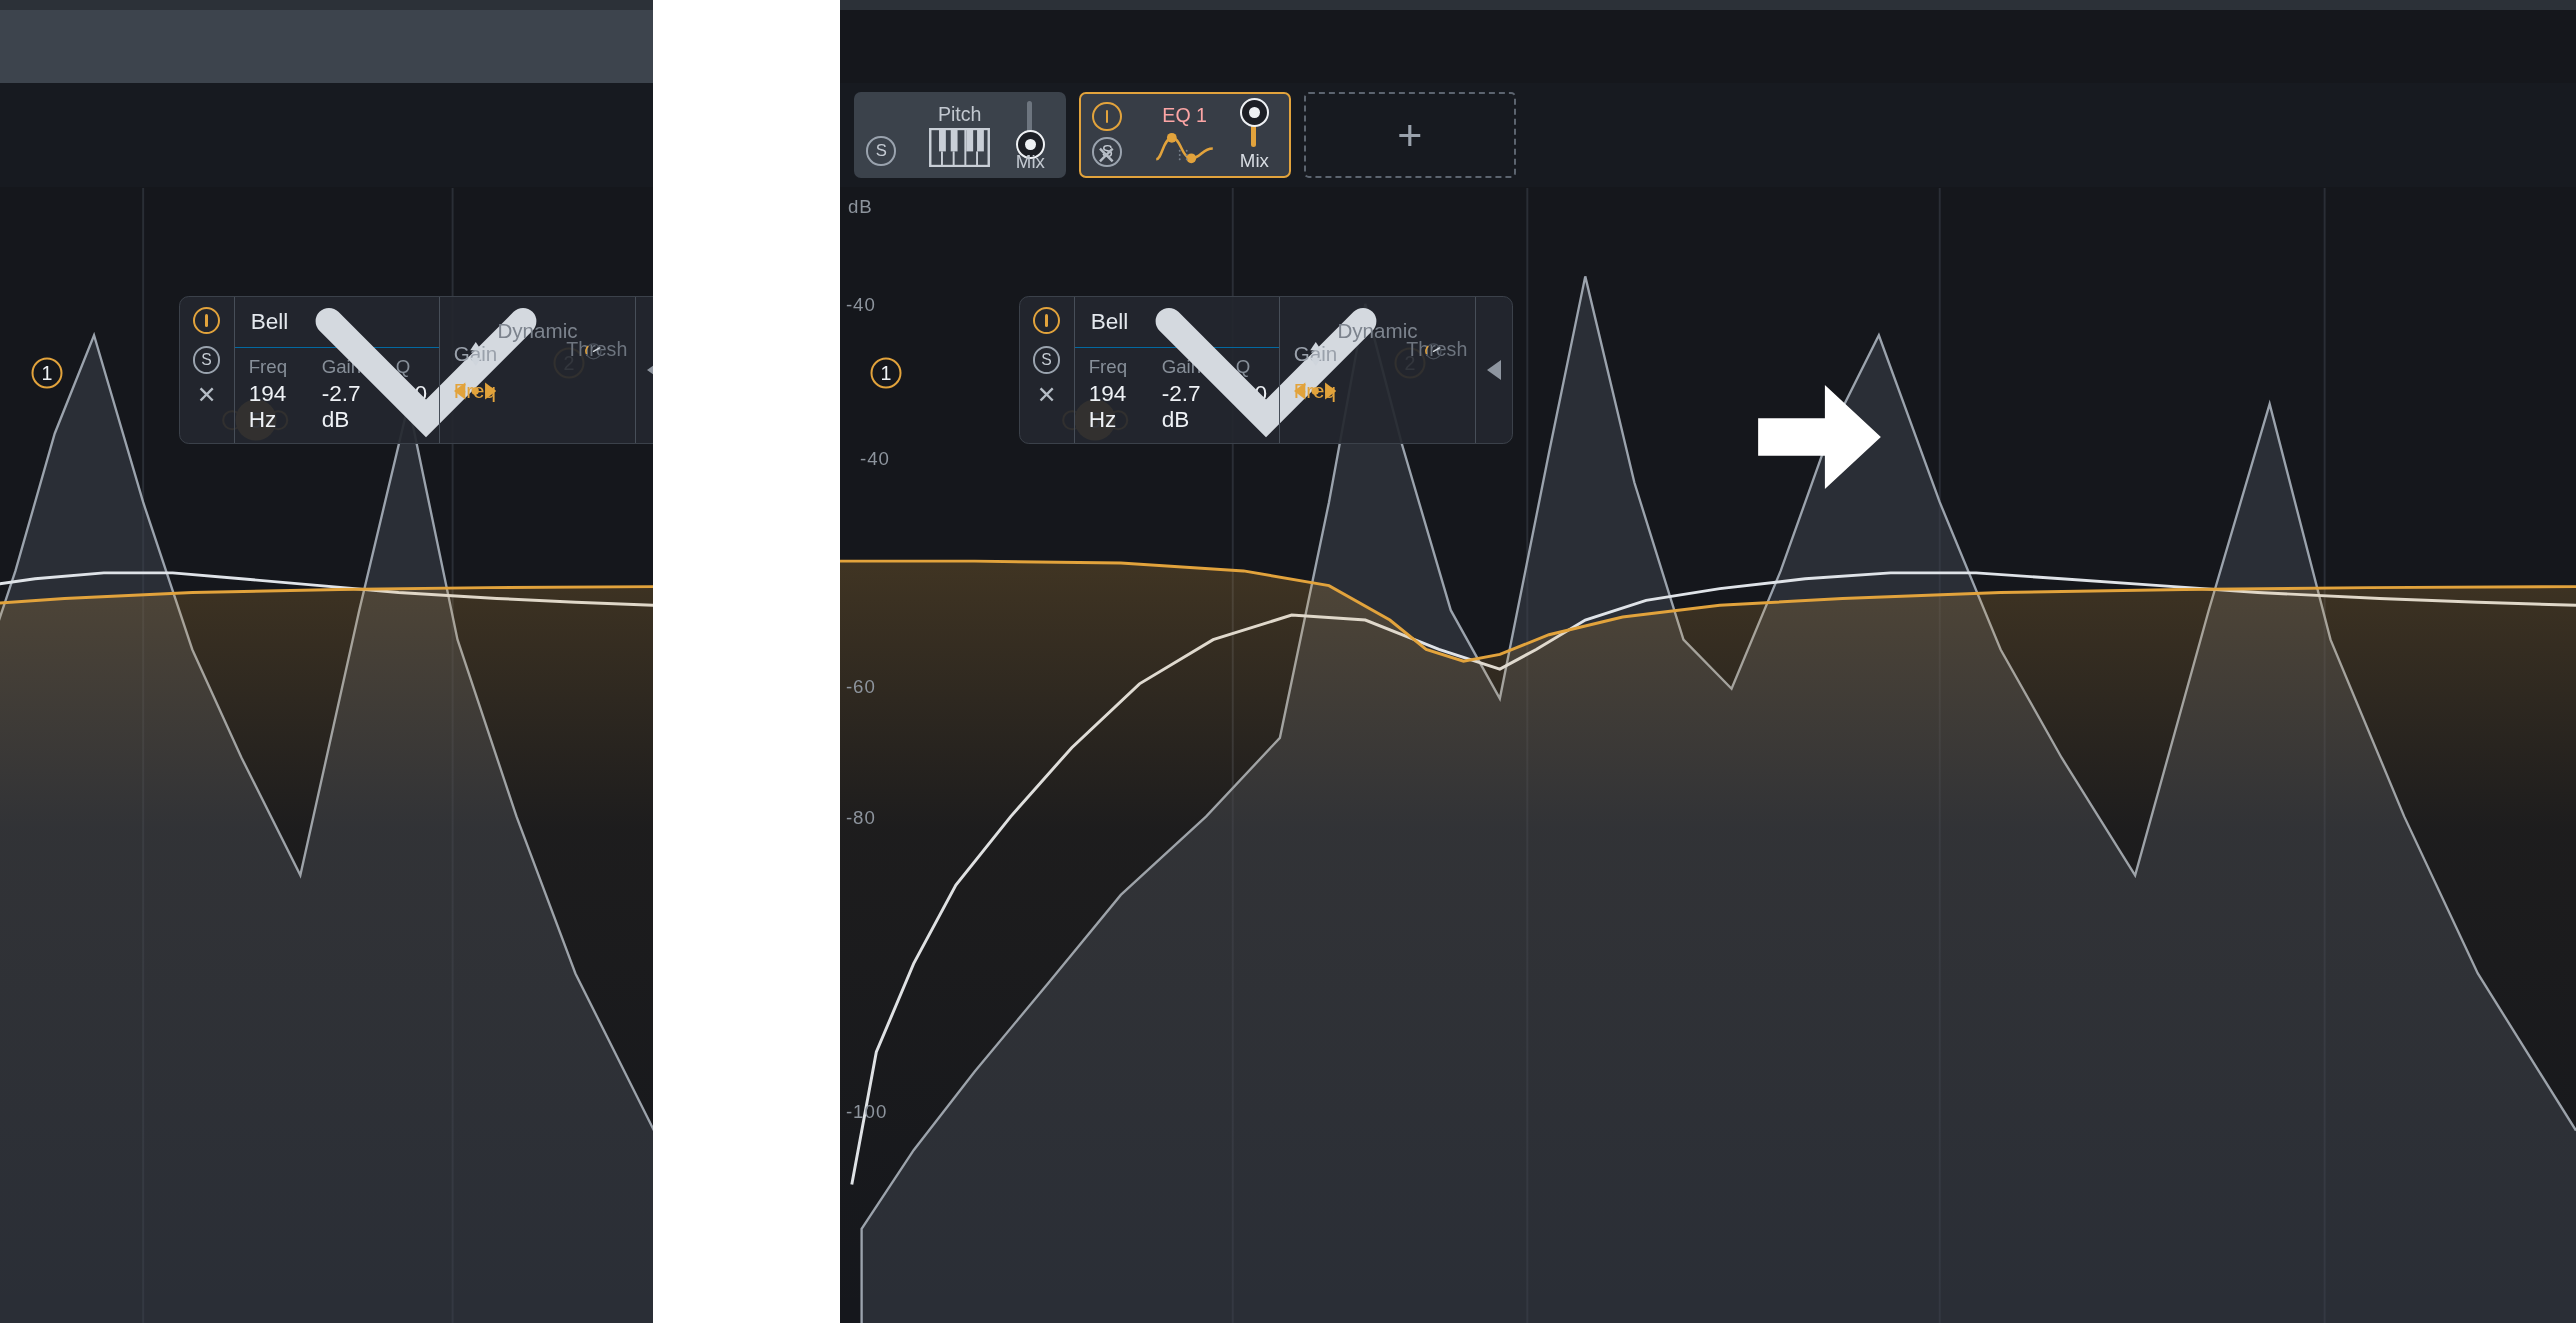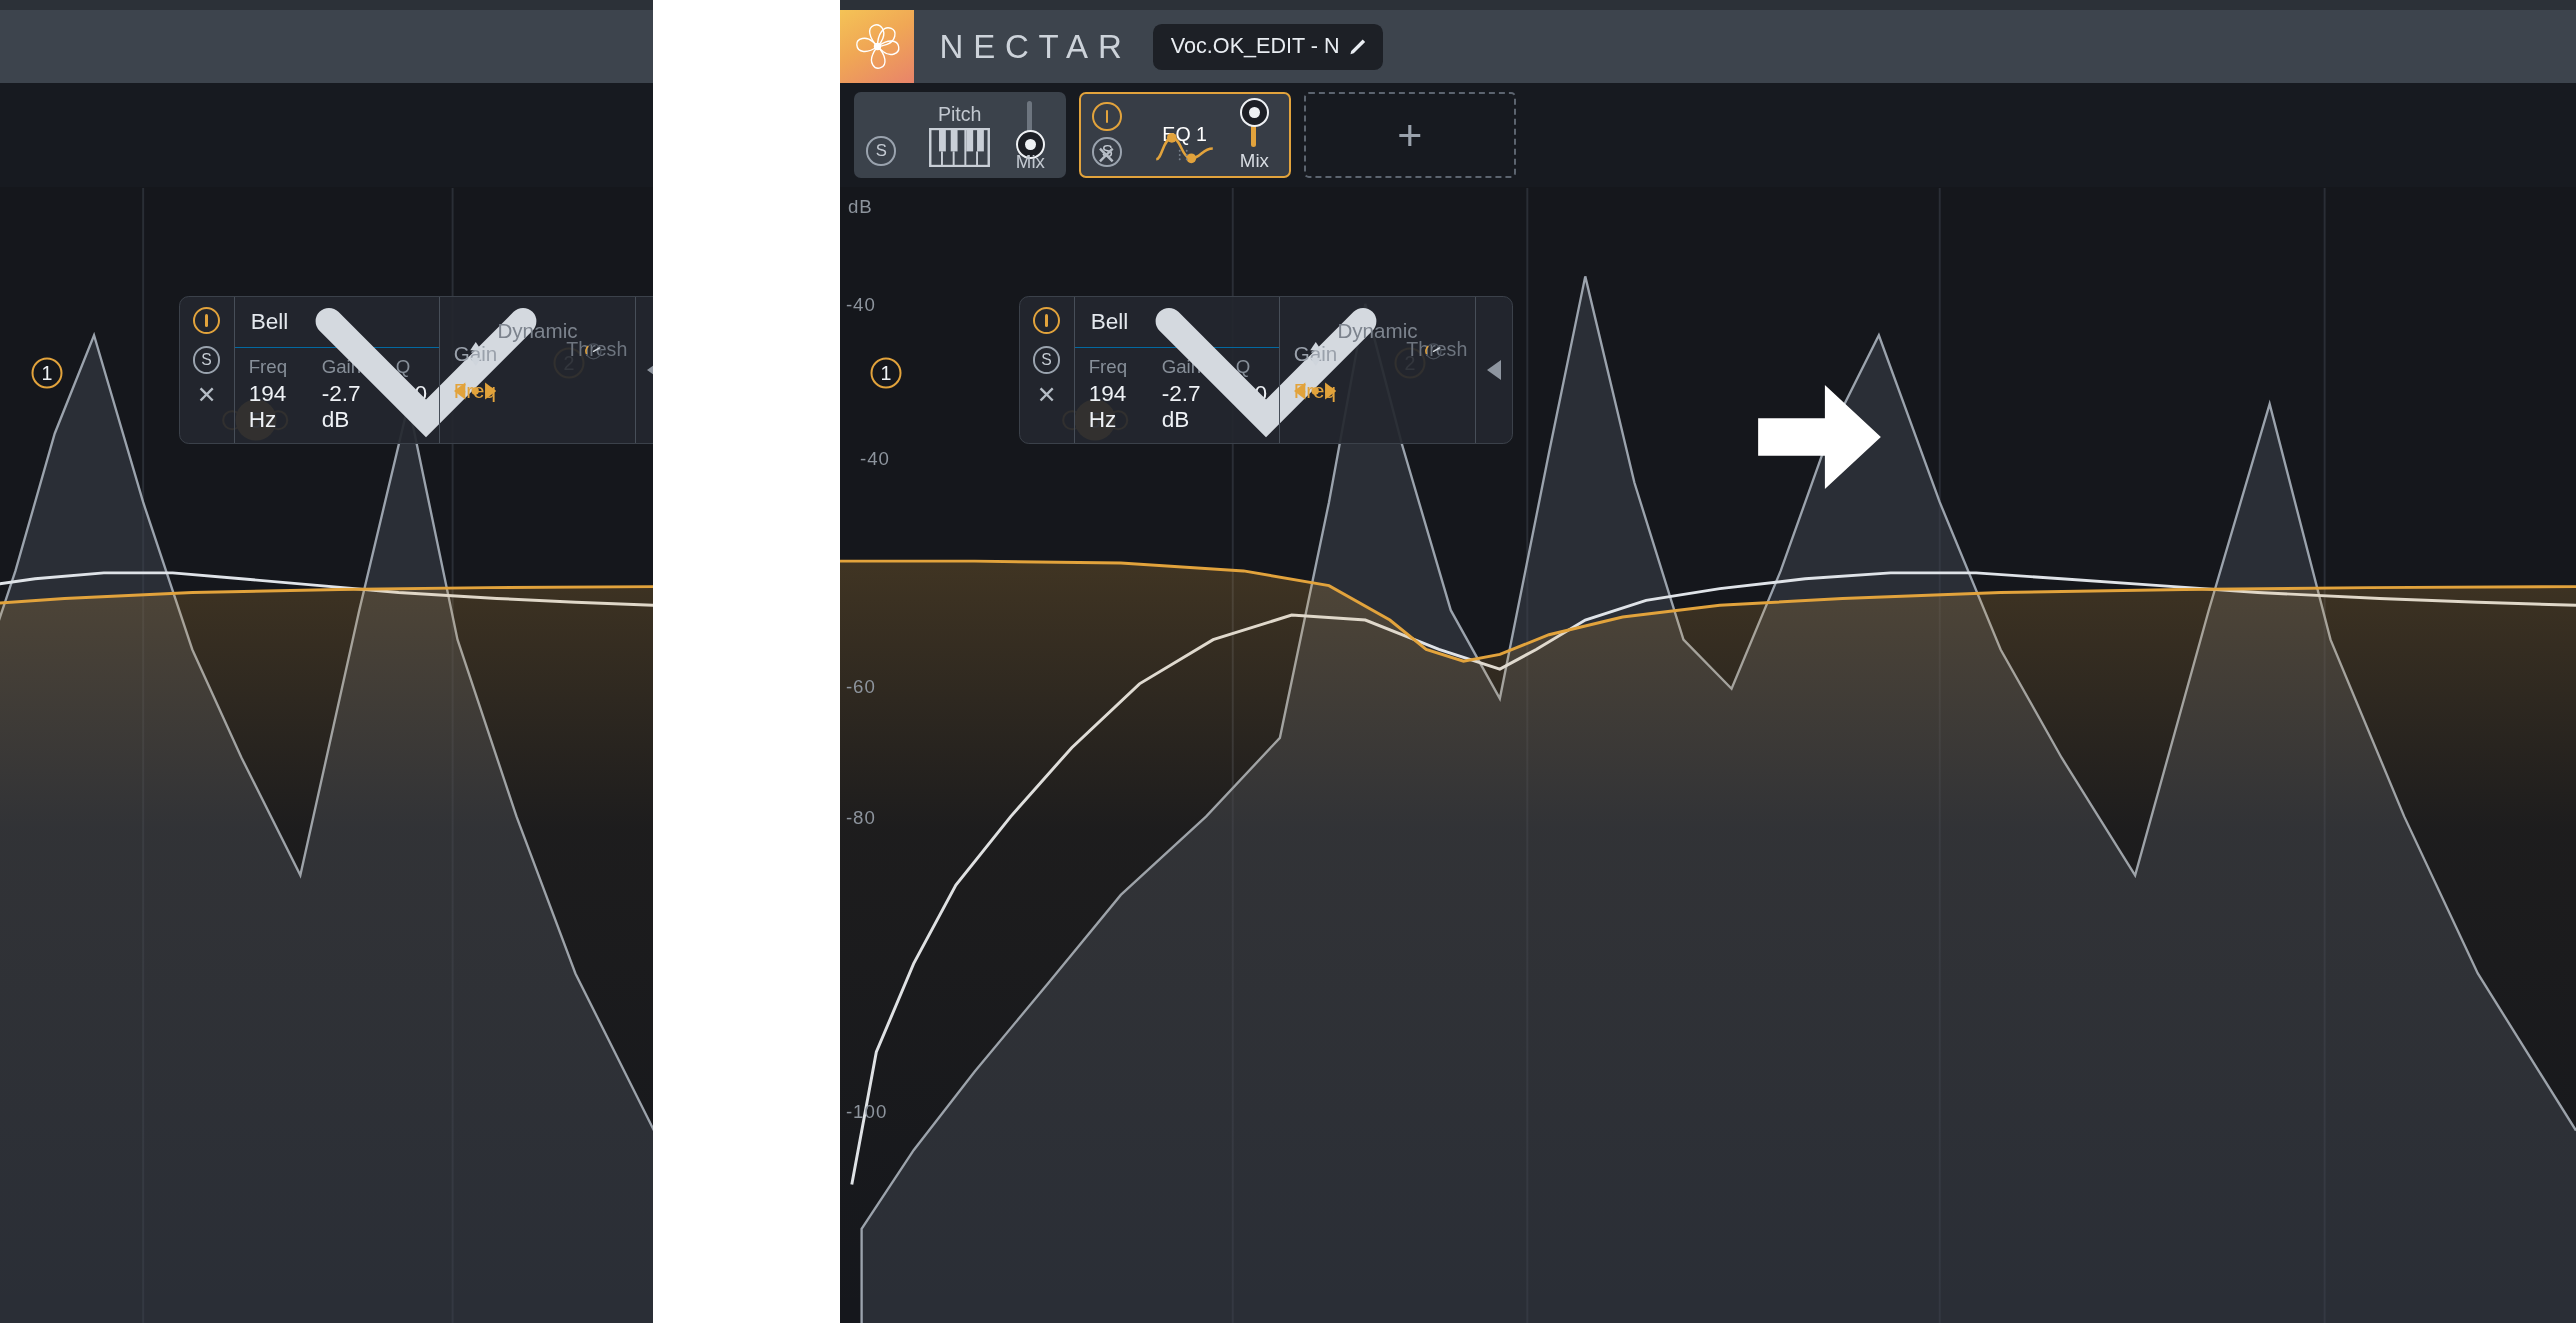--- a/index.html
+++ b/index.html
@@ -53,21 +53,21 @@
   .module {
     position:relative; height:86px; width:212px;
     background:#3b424b; border-radius:6.9px;
     border:1px solid transparent;
   }
   .module.selected { border:2px solid #e2a33c; background:#373d46; }
   .mod-title {
     position:absolute; top:9.8px; left:0; right:0; text-align:center;
     font-size:19.6px; color:#c2c8d0;
   }
-  .module.selected .mod-title { color:#ffffff;margin-top:19px; }
+  .module.selected .mod-title { color:#fca5a5; }
   .s-btn {
     position:absolute; left:11.8px; width:29.5px; height:29.5px; border-radius:50%;
     border:2px solid #9aa3ae; color:#c6ccd4; font-size:16.7px;
     display:flex; align-items:center; justify-content:center;
   }
   .power-btn {
     position:absolute; left:11.8px; top:7.9px; width:29.5px; height:29.5px; border-radius:50%;
     border:2px solid #e2a33c; display:flex; align-items:center; justify-content:center;
   }
   .power-btn::after { content:""; width:2.5px; height:12.8px; background:#e2a33c; border-radius:2px; }
@@ -294,41 +294,20 @@
 
   <svg class="black-arrow" viewBox="0 0 260 208">
     <path d="M0 68 L140 68 L140 0 L260 104 L140 208 L140 140 L0 140 Z" fill="#000000"></path>
   </svg>
 
   <div class="panel" id="panel-right">
     <div class="panel-inner">
 
       <div class="titlebar"></div>
 
-      <div class="header">
-        <div class="logo-tile">
-          <svg class="logo-svg" viewBox="0 0 100 100">
-            <g fill="none" stroke="#ffffff" stroke-width="2.6">
-              <path d="M50 50 C50 26 62 10 76 16 C88 21 84 40 68 46 C60 49 54 50 50 50Z"></path>
-              <path d="M50 50 C69 36 88 36 90 51 C92 64 74 70 61 60 C55 55 52 52 50 50Z"></path>
-              <path d="M50 50 C66 66 69 85 56 90 C44 95 34 80 41 65 C44 57 48 53 50 50Z"></path>
-              <path d="M50 50 C31 64 12 62 11 47 C10 34 29 30 41 41 C46 45 49 48 50 50Z"></path>
-              <path d="M50 50 C34 34 30 15 43 10 C56 5 66 20 60 35 C57 43 52 48 50 50Z"></path>
-            </g>
-            <circle cx="50" cy="50" r="7" fill="#ffffff"></circle>
-          </svg>
-        </div>
-        <div class="brand">NECTAR</div>
-        <div class="preset-chip">
-          <span>Voc.OK_EDIT - N</span>
-          <svg class="pencil-ico" viewBox="0 0 24 24">
-            <path d="M3 21l4-1L21 6l-3-3L4 17z" fill="#e9edf2"></path>
-          </svg>
-        </div>
-      </div>
 
       <div class="modstrip">
         <div class="module">
           <div class="mod-title">Pitch</div>
           <div class="s-btn" style="top:43px">
             <span>S</span>
           </div>
           <div class="mod-graphic">
             <svg width="61" height="39" viewBox="0 0 62 40">
               <rect x="1" y="1" width="60" height="38" fill="none" stroke="#c9cfd7" stroke-width="2.5"></rect>

